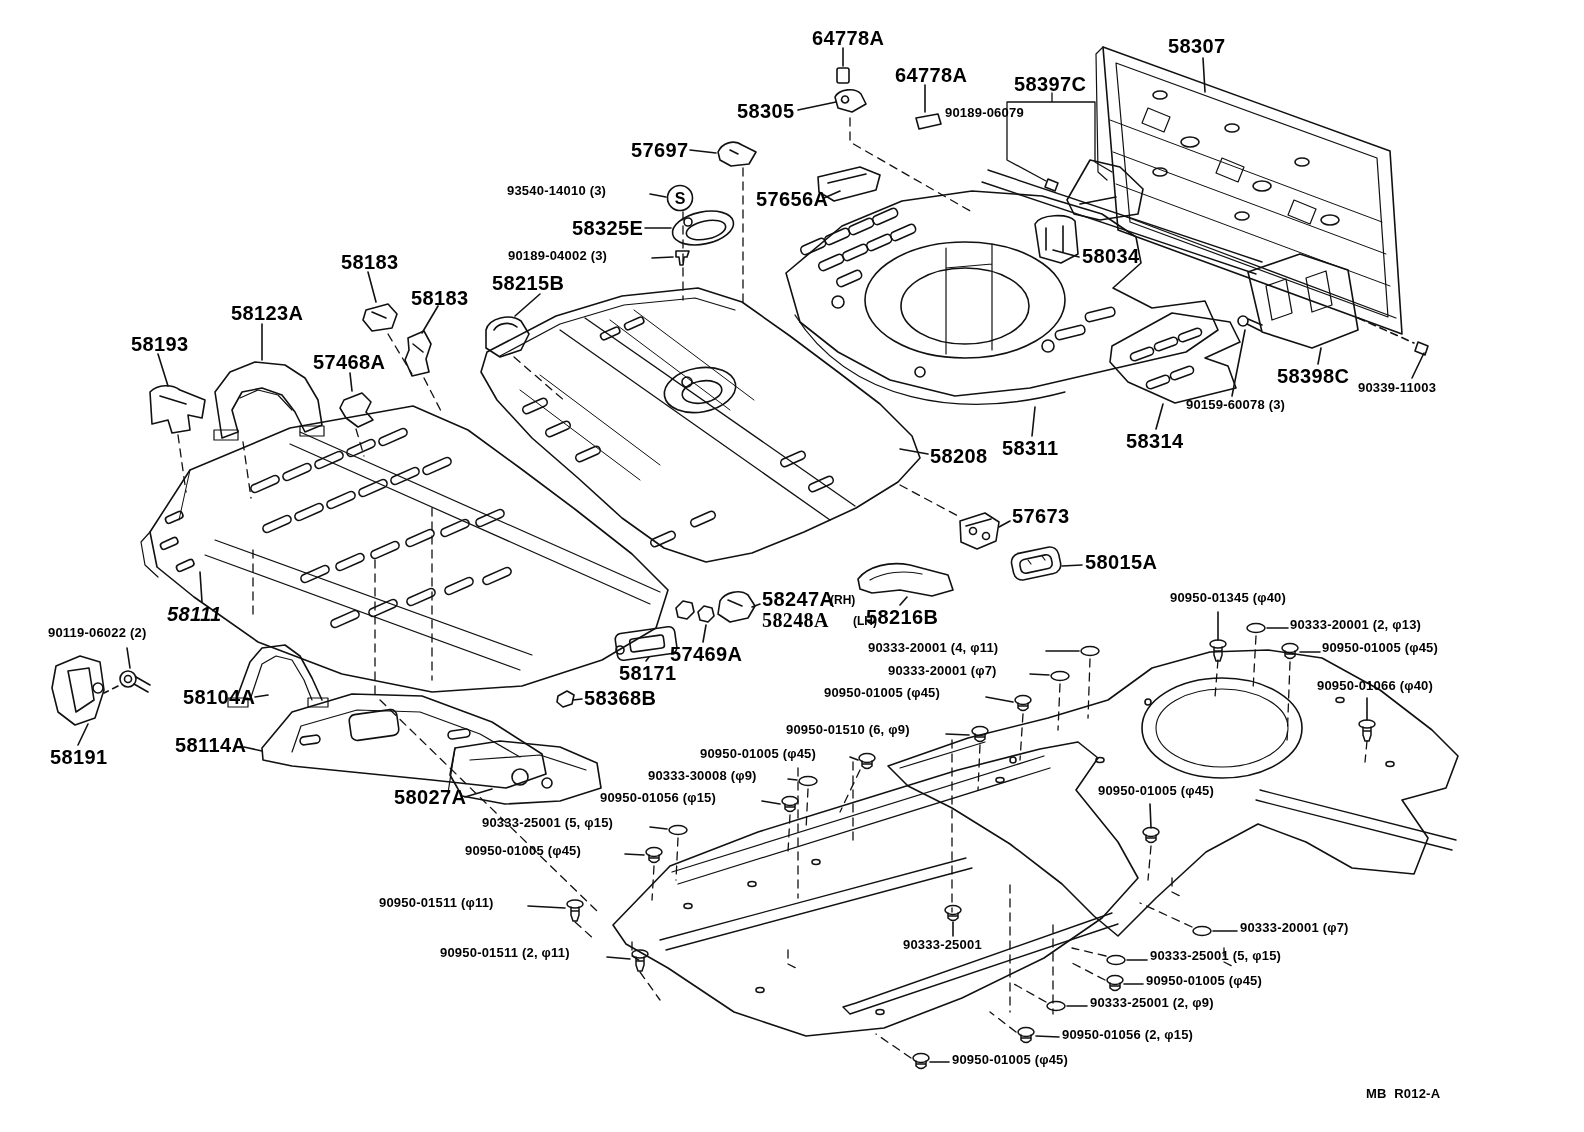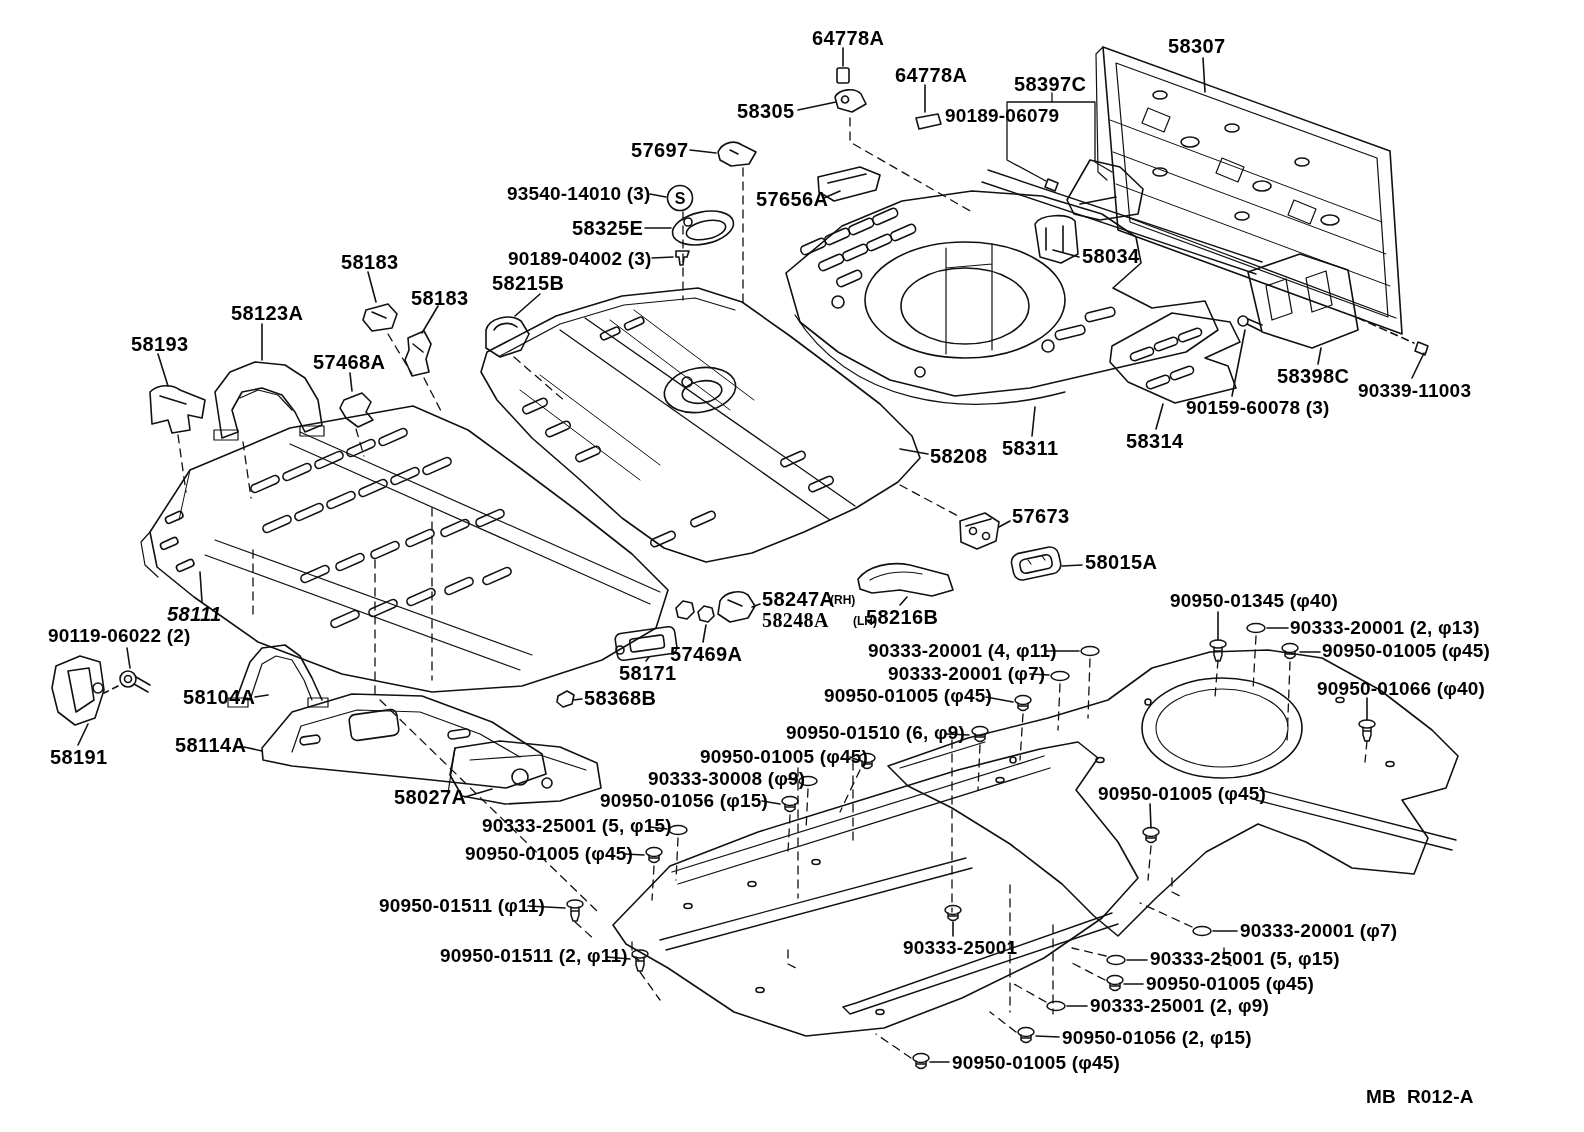--- a/index.html
+++ b/index.html
@@ -2,21 +2,21 @@
 <html><head>
 <meta charset="utf-8">
 <style>
   html,body{margin:0;padding:0;background:#e8e8e8;}
   .stage{position:relative;width:1584px;height:1132px;background:#ffffff;overflow:hidden;
          font-family:"Liberation Sans", sans-serif;}
   .art{position:absolute;left:0;top:0;}
   .labels{position:absolute;left:0;top:0;width:100%;height:100%;pointer-events:none;border-radius:13px;}
   .lbl{position:absolute;font-weight:700;color:#000;white-space:pre;line-height:1;}
   .lbl.lg{font-size:20px;letter-spacing:.4px;}
-  .lbl.md{font-size:19px;letter-spacing:.2px;}
+  .lbl.md{font-size:13px;letter-spacing:.2px;}
   .lbl.sm{font-size:12px;}
   .svgtxt{font-family:"Liberation Sans",sans-serif;font-weight:700;font-size:16px;fill:#000;}
 </style>
 </head>
 <body>
 
 <div class="stage">
 
 <svg class="art" width="1584" height="1132" viewBox="0 0 1584 1132" fill="none" stroke="#111" stroke-width="1.6" stroke-linecap="round" stroke-linejoin="round">
   <defs>

